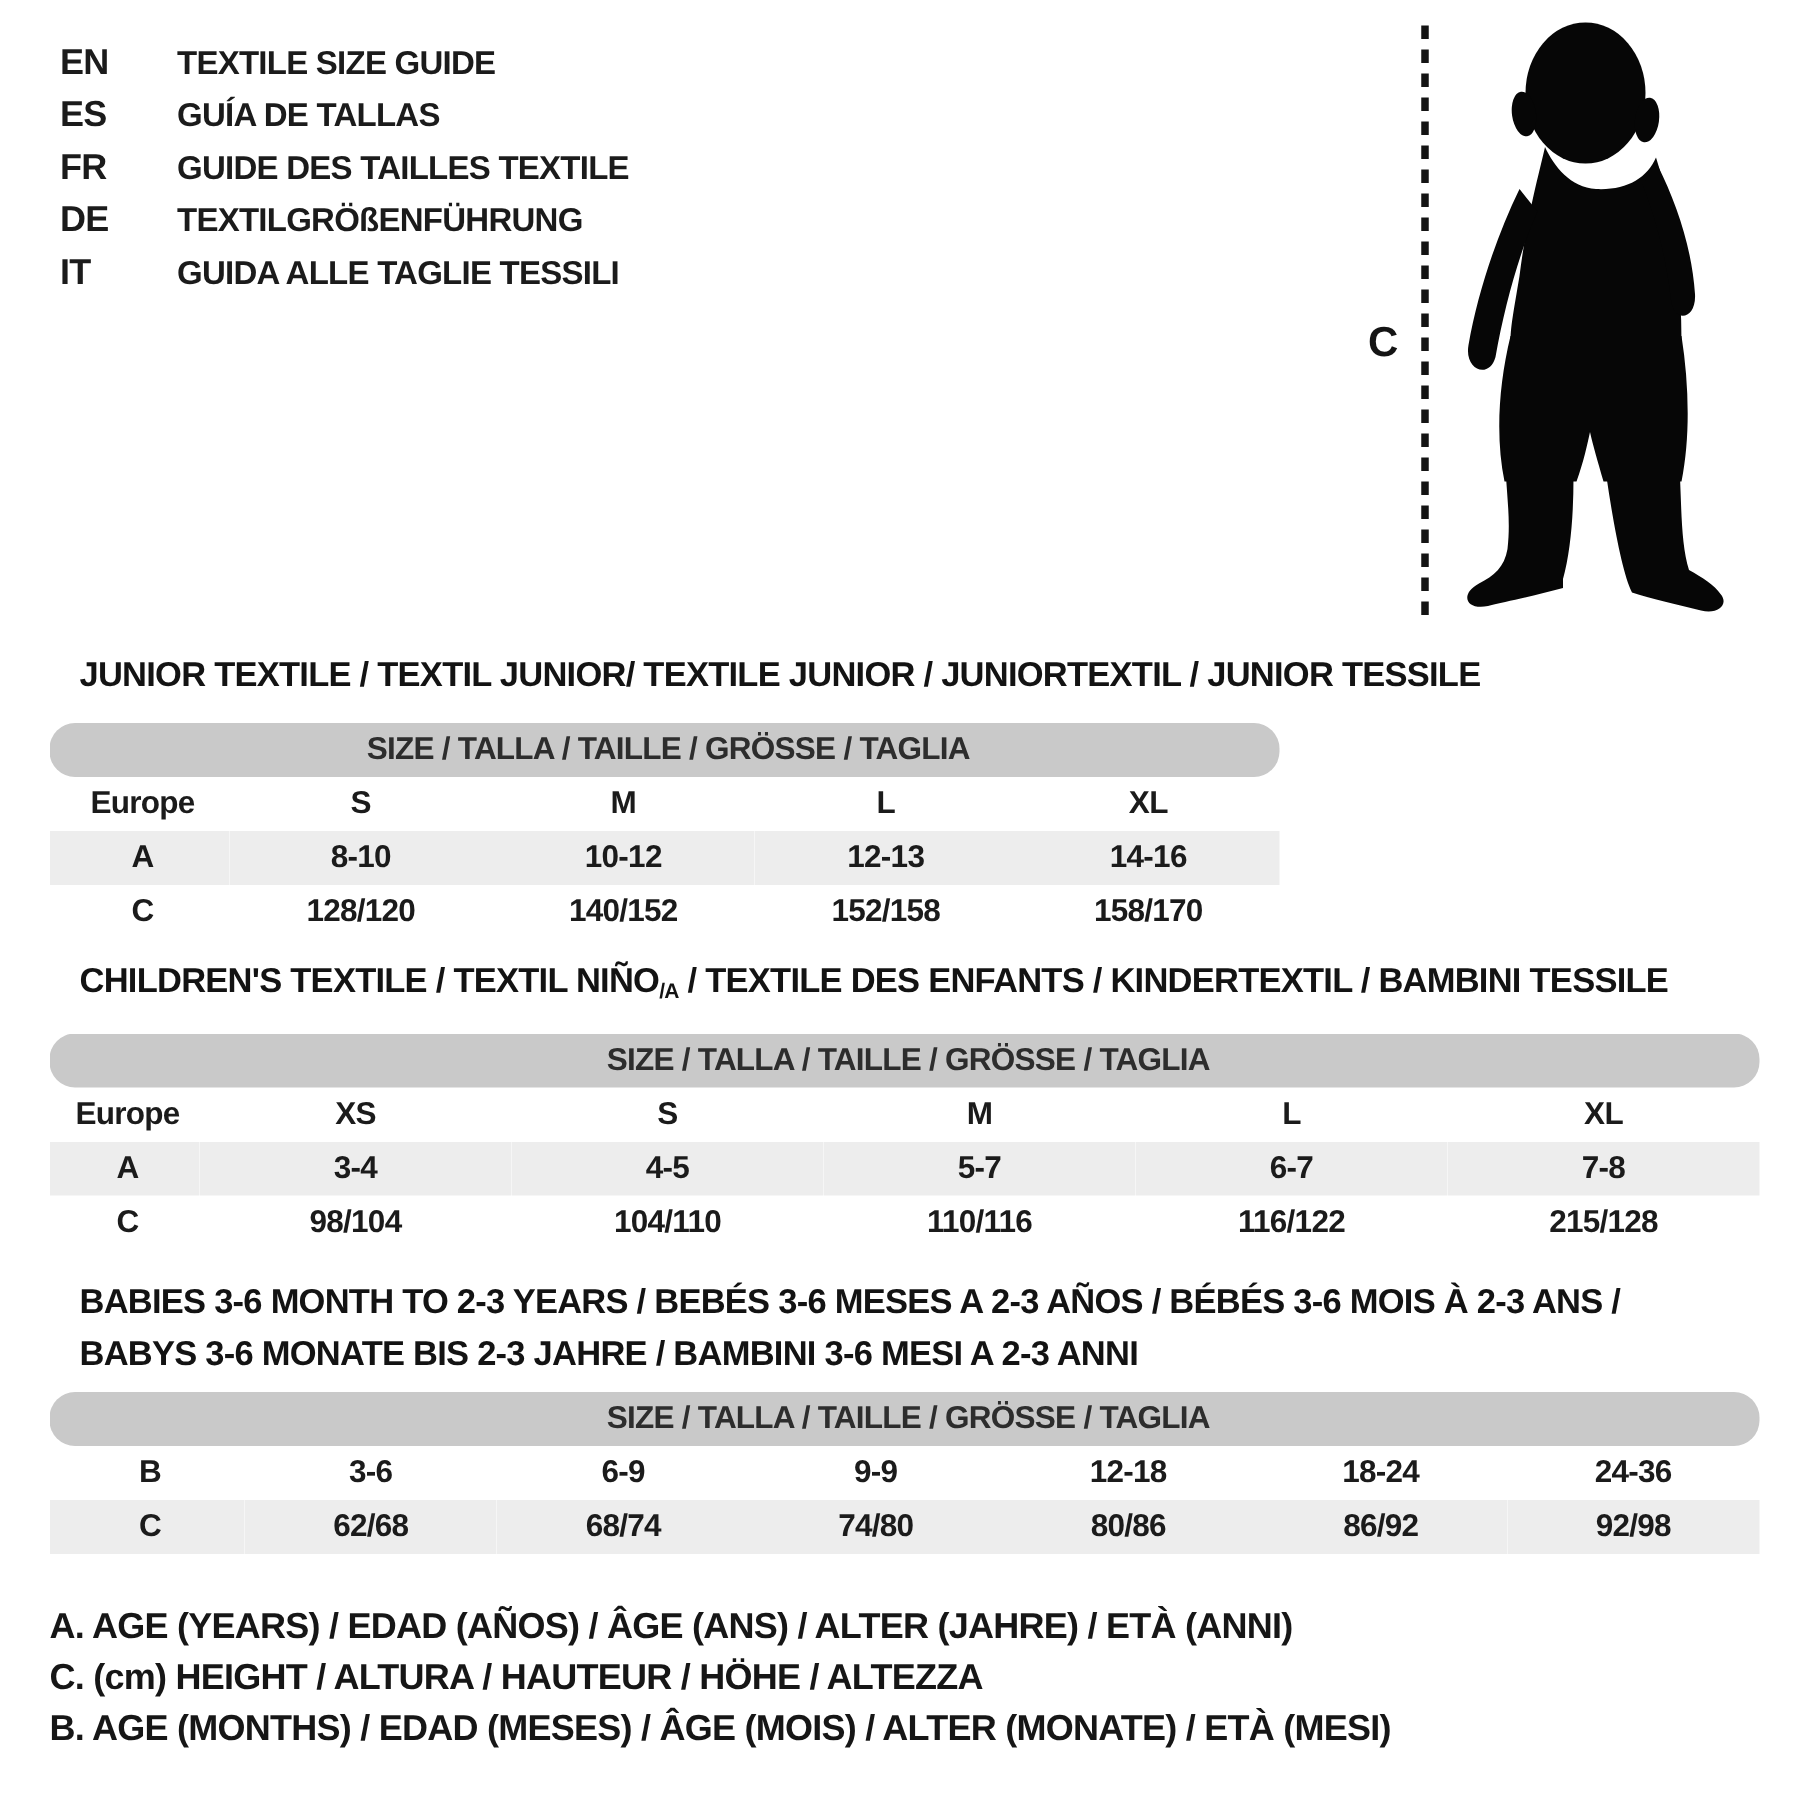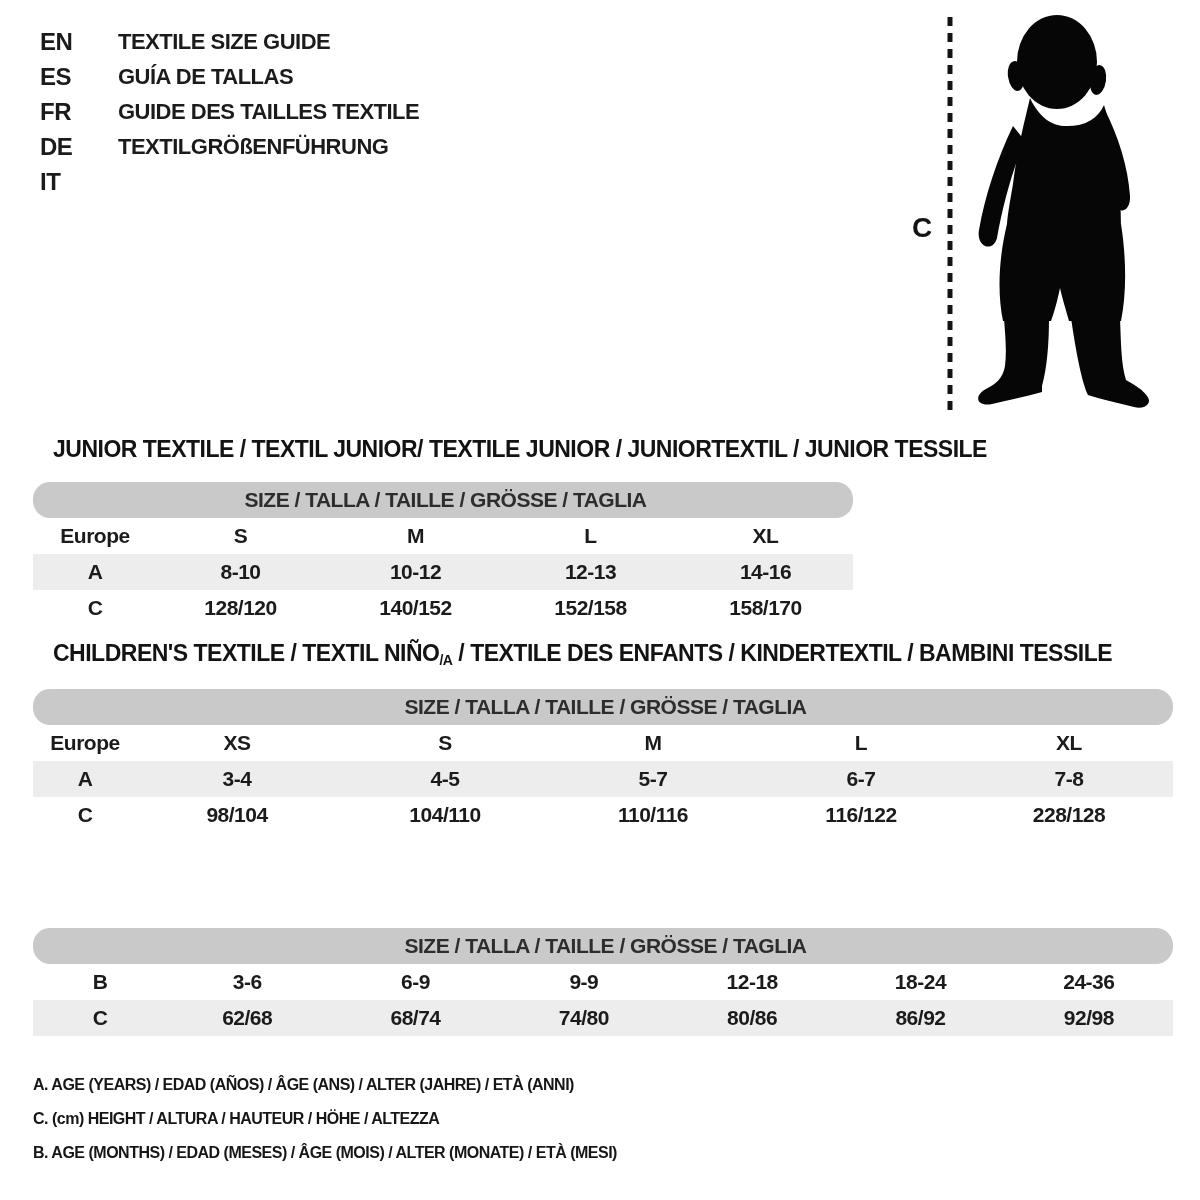--- a/index.html
+++ b/index.html
@@ -71,37 +71,38 @@
     font-size: 23px;
     height: 33px;
     padding-left: 5px;
     border-radius: 17px;
   }
   td.row-label { text-align: left; padding-left: 4px; font-size: 22px; }
   tr.row-alt td { background: #ededed; }
 
   
   .legend { position: absolute; left: 33px; top: 1068px; }
-  .legend-line { font-size: 16px; line-height: 34px; white-space: nowrap; color: #161616; }
+  .legend-line { font-size: 24px; line-height: 34px; white-space: nowrap; color: #161616; }
 </style>
 </head>
 <body>
 
 <div class="page">
 
   <div class="lang-block">
     <div class="lang-code">EN</div>
     <div class="lang-title">TEXTILE SIZE GUIDE</div>
     <div class="lang-code">ES</div>
     <div class="lang-title">GUÍA DE TALLAS</div>
     <div class="lang-code">FR</div>
     <div class="lang-title">GUIDE DES TAILLES TEXTILE</div>
     <div class="lang-code">DE</div>
     <div class="lang-title">TEXTILGRÖßENFÜHRUNG</div>
     <div class="lang-code">IT</div>
+    <div class="lang-title">GUIDA ALLE TAGLIE TESSILI</div>
   </div>
 
   <div class="figure-wrap">
     <svg width="260" height="410" viewBox="0 0 260 410" xmlns="http://www.w3.org/2000/svg">
 
       <line x1="50" y1="5" x2="50" y2="403" stroke="#141414" stroke-width="5" stroke-dasharray="9 7"></line>
       <g fill="#060606">
 
         <ellipse cx="157" cy="50" rx="40" ry="47"></ellipse>
         <ellipse cx="116" cy="64" rx="8" ry="15" transform="rotate(-8 116 64)"></ellipse>
@@ -201,25 +202,29 @@
       <td>5-7</td>
       <td>6-7</td>
       <td>7-8</td>
     </tr>
     <tr>
       <td class="row-label">C</td>
       <td>98/104</td>
       <td>104/110</td>
       <td>110/116</td>
       <td>116/122</td>
-      <td>228/128</td>
+      <td>215/128</td>
     </tr>
   </tbody>
     </table>
 
+  <div class="section-heading" style="top:850px">
+    <div class="heading-line">BABIES 3-6 MONTH TO 2-3 YEARS / BEBÉS 3-6 MESES A 2-3 AÑOS / BÉBÉS 3-6 MOIS À 2-3 ANS /</div>
+    <div class="heading-line">BABYS 3-6 MONATE BIS 2-3 JAHRE / BAMBINI 3-6 MESI A 2-3 ANNI</div>
+  </div>
   <table class="size-table" style="top:928px; width:1140px">
     <colgroup>
         <col style="width:130px">
         <col>
         <col>
         <col>
         <col>
         <col>
         <col>
       </colgroup>

